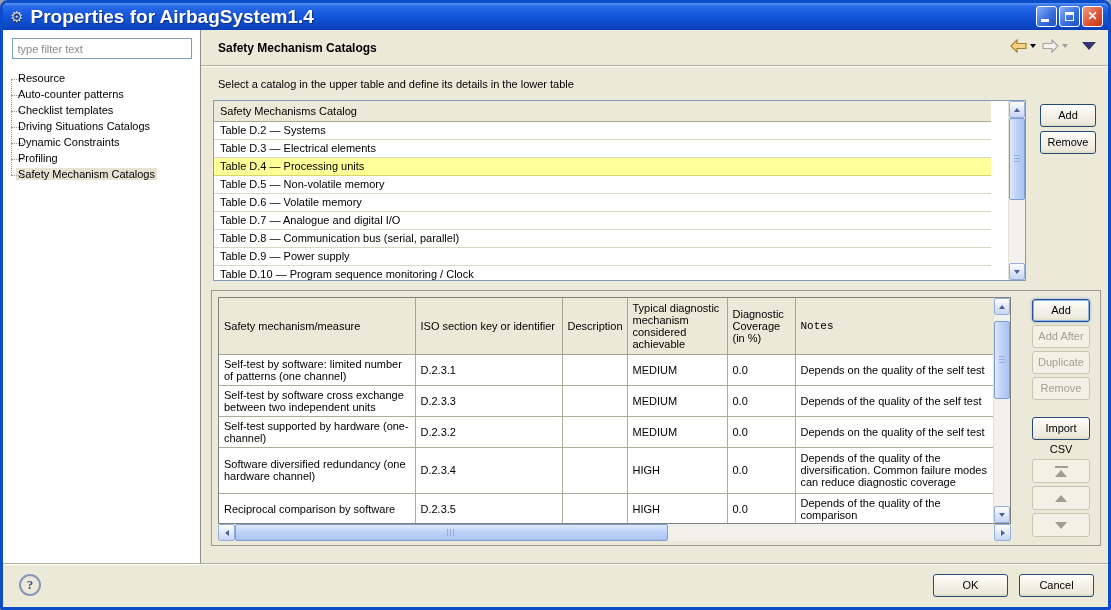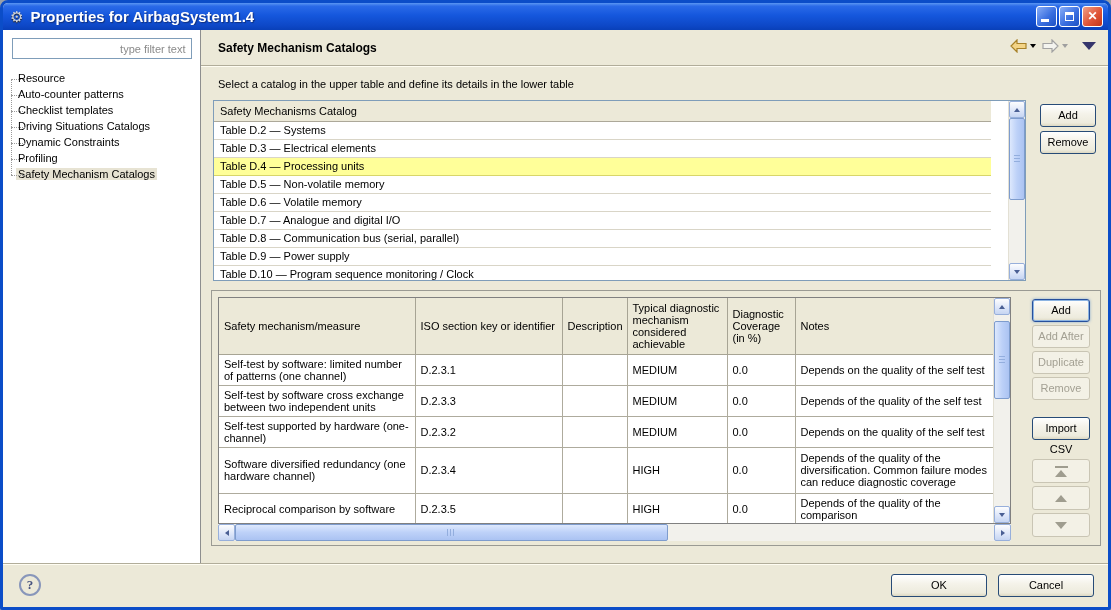--- a/index.html
+++ b/index.html
@@ -6,41 +6,41 @@
   html,body { background:#9aa0a8; }
   body { font-family:"Liberation Sans",sans-serif; font-size:11px; color:#000; }
 
   .window{ width:1111px; height:610px; position:relative; background:#ece9d8;
     border:3px solid #0b4dc8; border-radius:8px 8px 2px 2px; overflow:hidden; }
 
   
   .titlebar{ height:27px; display:flex; align-items:center; padding:0 5px;
     background:linear-gradient(180deg,#5a96f2 0%,#2a6ae8 12%,#1557dd 45%,#0d47c6 85%,#0940b8 100%); }
   .app-icon{ font-size:15px; color:#cfd3da; text-shadow:0 1px 1px #222; margin:0 2px; }
-  .title-text{ flex:1; color:#fff; font-weight:bold; font-size:15px; margin-left:5px;
+  .title-text{ flex:1; color:#fff; font-weight:bold; font-size:19px; margin-left:5px;
     text-shadow:1px 1px 1px #10307e; white-space:nowrap; overflow:hidden; }
   .win-btn{ width:21px; height:21px; border-radius:3px; border:1px solid #fff; margin-left:2px;
     position:relative; cursor:default; }
   .win-btn.minb,.win-btn.maxb{ background:linear-gradient(135deg,#89aef7 0%,#3a6fe0 55%,#1d51c4 100%); }
   .win-btn.closeb{ background:linear-gradient(135deg,#f0a088 0%,#e05538 55%,#c23418 100%);
     color:#fff; font-weight:bold; font-size:12px; text-align:center; line-height:19px; }
   .glyph-min{ position:absolute; left:4px; bottom:4px; width:8px; height:3px; background:#fff; }
   .glyph-max{ position:absolute; left:5px; top:5px; width:9px; height:9px;
     border:1px solid #fff; border-top:3px solid #fff; }
 
   
   .content{ display:flex; height:533px; }
   .sidebar{ width:198px; flex:0 0 198px; background:#fff; border-right:1px solid #8e8f8f; padding-top:8px; }
   .main{ flex:1; position:relative; background:#ece9d8; }
   .footerbar{ height:44px; border-top:1px solid #b1ad9a; box-shadow:inset 0 1px 0 #fffdf2;
     position:relative; background:#ece9d8; }
 
   
   .filter-input{ display:block; margin:0 auto; width:180px; height:21px; border:1px solid #7f9db9;
-    font:11px "Liberation Sans",sans-serif; padding:2px 5px; color:#000;text-align:right; }
+    font:11px "Liberation Sans",sans-serif; padding:2px 5px; color:#000; }
   .filter-input::placeholder{ color:#8a8a8a; }
   .tree{ margin-top:12px; position:relative; }
   .tree::before{ content:""; position:absolute; left:8px; top:8px; height:96px;
     border-left:1px dotted #9a9a9a; }
   .tree-item{ position:relative; height:16px; line-height:15px; padding-left:13px;
     white-space:nowrap; cursor:default; }
   .tree-item::before{ content:""; position:absolute; left:8px; top:8px; width:14px;
     border-top:1px dotted #9a9a9a; }
   .tree-item .lbl{ padding:0 2px; }
   .tree-item.selected .lbl{ background:#e7e3d3; }
@@ -103,40 +103,40 @@
   .catalog-buttons{ position:absolute; left:839px; top:74px; width:56px; }
   .catalog-buttons .xp-btn{ margin-bottom:4px; }
 
   
   .group{ position:absolute; left:10px; top:260px; width:890px; height:256px; border:1px solid #9a9a93; }
   .detail-area{ position:absolute; left:6px; top:6px; width:793px; }
   .detail-scroll{ display:flex; height:227px; border:1px solid #808080; background:#fff; overflow:hidden; }
   .dt{ border-collapse:collapse; table-layout:fixed; width:774px; align-self:flex-start; }
   .dt th{ background:#ece9d8; border:1px solid #a7a494; border-top:none; font-weight:normal;
     text-align:left; vertical-align:middle; padding:3px 5px; height:56px; }
-  .dt th:first-child{ border-left:none; } .dt th:last-child{ border-right:none; }
+  .dt th:first-child{ border-left:none; } .dt th:last-child{ border-right:none;font-family:Liberation Mono, monospace; }
   .dt td{ border:1px solid #aeab9d; border-top:none; vertical-align:middle; padding:2px 5px;
     background:#fff; overflow:hidden; }
   .dt td:first-child{ border-left:none; } .dt td:last-child{ border-right:none; }
   .detail-buttons{ position:absolute; left:820px; top:8px; width:58px; }
   .detail-buttons .xp-btn{ margin-bottom:3px; }
   .spacer16{ height:14px; } .spacer22{ height:16px; }
   .mv-btn{ height:24px; display:flex; flex-direction:column; align-items:center; justify-content:center; }
   .mi-up{ width:0; height:0; border-left:6px solid transparent; border-right:6px solid transparent;
     border-bottom:7px solid #9f9d8f; }
   .mi-down{ width:0; height:0; border-left:6px solid transparent; border-right:6px solid transparent;
     border-top:7px solid #9f9d8f; }
   .mi-bar{ width:13px; height:2px; background:#9f9d8f; margin-bottom:2px; }
 
   
   .help-btn{ position:absolute; left:16px; top:10px; width:22px; height:22px; border-radius:50%;
     border:2px solid #8896ba; color:#46527e; font-size:13px; font-weight:bold; background:transparent;
     text-align:center; line-height:18px; font-family:"Liberation Serif",serif; }
   .footer-buttons{ position:absolute; right:14px; top:10px; display:flex; gap:11px; }
-  .footer-buttons .xp-btn{ width:96px; }
+  .footer-buttons .xp-btn{ width:75px; }
 </style>
 </head>
 <body>
 
 <div class="window">
 
   <div class="titlebar">
     <span class="app-icon">⚙</span>
     <span class="title-text">Properties for AirbagSystem1.4</span>
     <div class="win-btn minb">

